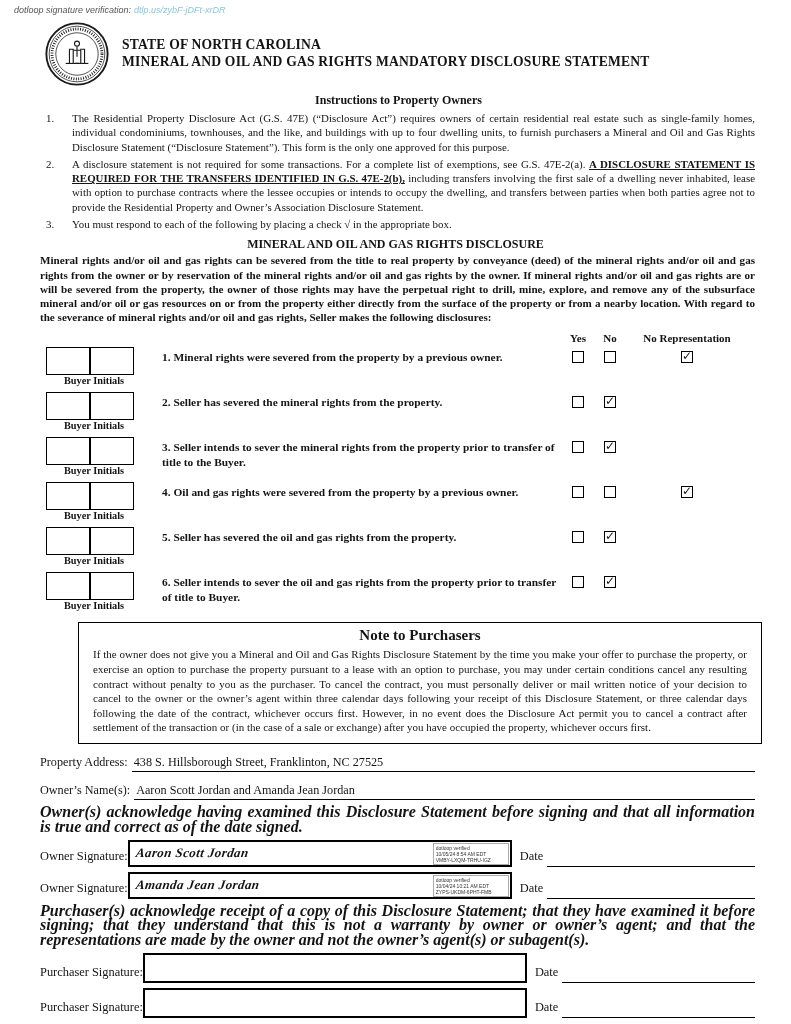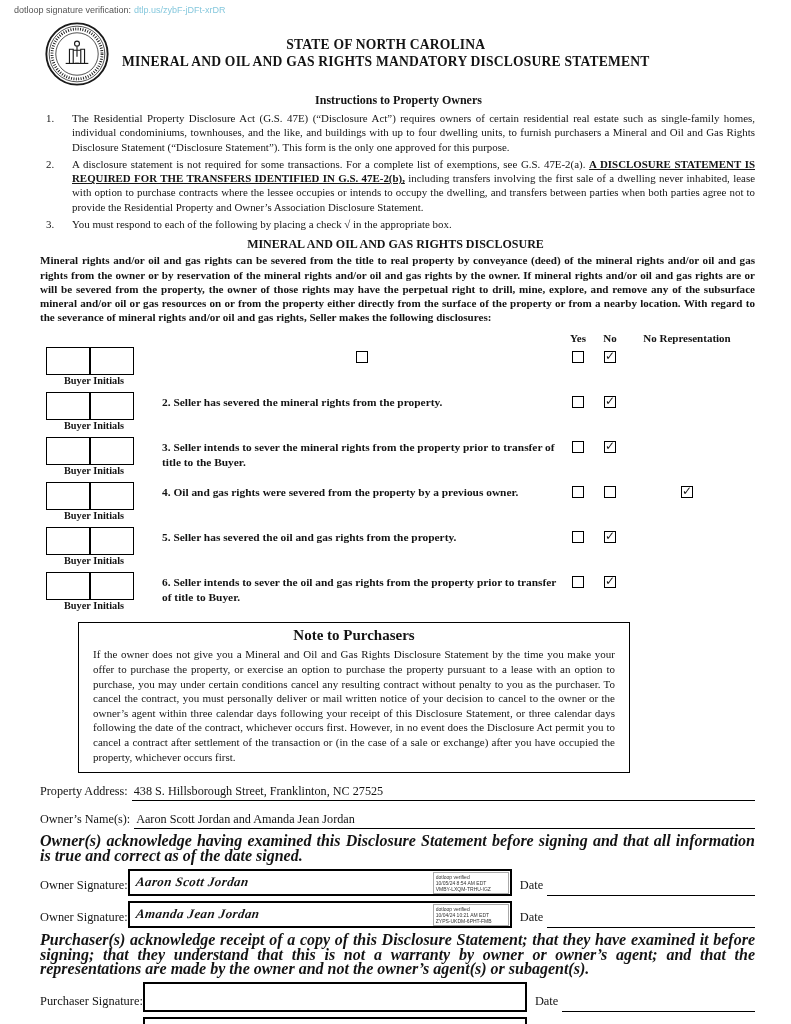--- a/index.html
+++ b/index.html
@@ -1,23 +1,23 @@
 <!DOCTYPE html>
 <html><head>
 <meta charset="utf-8">
 <style>
   * { box-sizing: border-box; margin: 0; padding: 0; }
   html,body { width: 791px; height: 1024px; background: #fff; overflow: hidden;
     font-family: "Liberation Serif", serif; color: #141414; }
 
   .verify { padding: 5px 0 0 14px; font-family: "Liberation Sans", sans-serif;
-    font-size: 9px; color: #555; }
+    font-size: 9px; color: #555; font-style: italic; }
   .verify a { color: #86c8dd; text-decoration: none; margin-left: 3px; }
 
-  .header { display: flex; gap: 12px; margin: 6px 4px 0 44px; align-items: center; text-align: center; }
+  .header { display: flex; gap: 12px; margin: 6px 4px 0 44px; align-items: center; }
   .seal { flex: 0 0 auto; }
   .titles { font-weight: bold; font-size: 13.6px; line-height: 17.5px; letter-spacing: 0.2px; padding-bottom: 6px; }
 
   .inst-heading { text-align: center; font-weight: bold; font-size: 12px; margin-top: 2px; padding-left: 6px; }
 
   .inst-item { display: flex; margin: 3px 36px 0 46px; font-size: 10.9px; line-height: 14.3px; }
   .inst-num { flex: 0 0 26px; }
   .inst-text { flex: 1; text-align: justify; }
   .bu { font-weight: bold; text-decoration: underline; }
 
@@ -34,21 +34,21 @@
   .iboxes { display: flex; }
   .ibox { width: 45px; height: 28px; border: 1.7px solid #000; }
   .ibox + .ibox { border-left-width: 1.2px; margin-left: -1.7px; }
   .ilabel { text-align: center; font-size: 10.3px; font-weight: bold; margin-top: 0px; }
   .disc-text { font-weight: bold; font-size: 11.4px; line-height: 14.5px; padding-top: 3px; }
   .cbcell { display: flex; justify-content: center; padding-top: 4px; }
   .checkbox { width: 12px; height: 12px; border: 1.7px solid #000; display: inline-block;
     font-size: 12px; line-height: 9px; font-weight: bold; text-align: center; overflow: visible; }
   .checkbox.checked { font-family: "DejaVu Sans", sans-serif; }
 
-  .note-box { margin: 8px 30px 0 78px; width: 552px; border: 1.5px solid #000; padding: 4px 14px 8px; }
+  .note-box { margin: 8px 30px 0 78px; width: 684px; border: 1.5px solid #000; padding: 4px 14px 8px; }
   .note-title { text-align: center; font-weight: bold; font-size: 15px; }
   .note-body { font-size: 11px; line-height: 14.6px; text-align: justify; margin-top: 3px; }
 
   .field-line { display: flex; margin: 11px 36px 0 40px; font-size: 12.2px; align-items: baseline; }
   .field-label { white-space: nowrap; padding-right: 4px; }
   .field-value { flex: 1; border-bottom: 1px solid #000; padding: 0 2px 1px; }
 
   .ack { margin: 5px 36px 0 40px; font-style: italic; font-weight: 600;
     font-size: 16px; line-height: 14.8px; text-align: justify; }
 
@@ -125,20 +125,21 @@
 
 <div id="disclosure-rows">
   <div class="grid disc-row">
     <div class="initials">
       <div class="iboxes">
         <div class="ibox"></div>
         <div class="ibox"></div>
       </div>
       <div class="ilabel">Buyer Initials</div>
     </div>
+    <div class="disc-text">1. Mineral rights were severed from the property by a previous owner.</div>
     <div class="cbcell">
         <span class="checkbox"></span>
       </div>
     <div class="cbcell">
         <span class="checkbox"></span>
       </div>
     <div class="cbcell">
         <span class="checkbox checked">✓</span>
       </div>
   </div>

